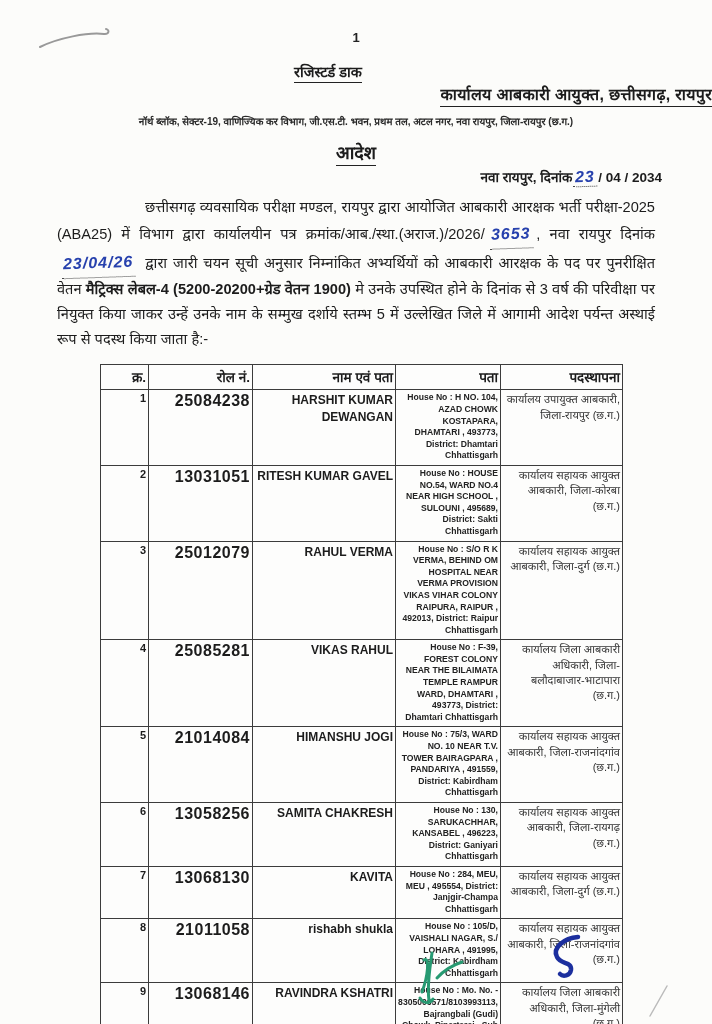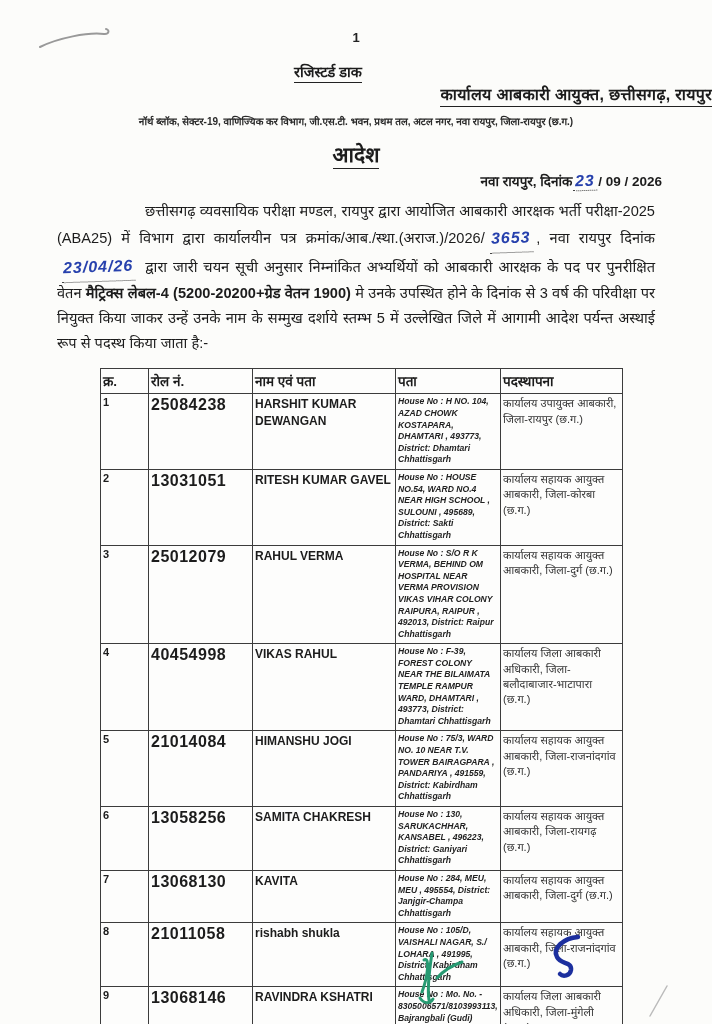--- a/index.html
+++ b/index.html
@@ -31,21 +31,21 @@
     text-align: right; margin-top: 2px;
     font-size: 16px; font-weight: bold; letter-spacing: 0.3px;
   }
   .office-title span { border-bottom: 1.6px solid #222; padding-bottom: 3px; }
   .office-address {
     text-align: center; margin-top: 9px;
     font-size: 10px; font-weight: bold; color: #2a2a2a;
   }
   .order-heading {
     text-align: center; margin-top: 12px;
-    font-size: 21px; font-weight: bold;
+    font-size: 18px; font-weight: bold;
   }
   .order-heading span { border-bottom: 1.6px solid #222; padding-bottom: 2px; }
   .dateline {
     text-align: right; margin: 4px 50px 0 0;
     font-size: 13.5px; font-weight: bold;
   }
   .hand {
     color: #2741ad;
     font-style: italic;
     font-weight: bold;
@@ -68,33 +68,33 @@
     border-collapse: collapse;
     margin: 12px 0 0 100px;
     width: 522px;
     table-layout: fixed;
     background: #fdfdfc;
     box-shadow: 0 3px 0 -1px rgba(110,110,110,0.45);
   }
   table.list th, table.list td {
     border: 1px solid #3c3c3c;
     vertical-align: top;
-    text-align: left;
+    text-align: right;
     padding: 2px 2px 3px 2px;
   }
   table.list th { font-size: 13.5px; font-weight: bold; padding: 3px 2px; }
   col.c-sn { width: 48px; }
   col.c-roll { width: 104px; }
   col.c-name { width: 143px; }
   col.c-addr { width: 105px; }
   col.c-post { width: 122px; }
   td.sn { font-size: 11px; font-weight: bold; padding-top: 4px; }
   td.roll { font-size: 16px; font-weight: bold; letter-spacing: 0.5px; padding-top: 4px; }
   td.name { font-size: 12px; font-weight: bold; padding-top: 4px; line-height: 1.35; }
-  td.addr { font-size: 8.6px; font-weight: bold; line-height: 1.35; color: #222; font-style: italic; }
+  td.addr { font-size: 8.6px; font-weight: bold; line-height: 1.35; color: #222; }
   td.post { font-size: 11px; line-height: 1.4; color: #333; padding-top: 3px; }
 </style>
 </head>
 <body>
 
 <div class="page">
 
   <div class="page-number">1</div>
 
   <div class="reg-post">
@@ -104,21 +104,21 @@
   <div class="office-title">
     <span>कार्यालय आबकारी आयुक्त, छत्तीसगढ़, रायपुर</span>
   </div>
 
   <div class="office-address">नॉर्थ ब्लॉक, सेक्टर-19, वाणिज्यिक कर विभाग, जी.एस.टी. भवन, प्रथम तल, अटल नगर, नवा रायपुर, जिला-रायपुर (छ.ग.)</div>
 
   <div class="order-heading">
     <span>आदेश</span>
   </div>
 
-  <div class="dateline"><span>नवा रायपुर, दिनांक</span><span class="hand dotted">23</span><span>/ 09 / 2026</span></div>
+  <div class="dateline"><span>नवा रायपुर, दिनांक</span><span class="hand dotted">23</span><span>/ 04 / 2034</span></div>
 
   <p class="body-para"><span>छत्तीसगढ़ व्यवसायिक परीक्षा मण्डल, रायपुर द्वारा आयोजित आबकारी आरक्षक भर्ती परीक्षा-2025 (ABA25) में विभाग द्वारा कार्यालयीन पत्र क्रमांक/आब./स्था.(अराज.)/2026/</span><span class="hand dotted">3653</span><span>, नवा रायपुर दिनांक</span> <span class="hand dotted">23/04/26</span> <span>द्वारा जारी चयन सूची अनुसार निम्नांकित अभ्यर्थियों को आबकारी आरक्षक के पद पर पुनरीक्षित वेतन</span> <b>मैट्रिक्स लेबल-4 (5200-20200+ग्रेड वेतन 1900)</b> <span>मे उनके उपस्थित होने के दिनांक से 3 वर्ष की परिवीक्षा पर नियुक्त किया जाकर उन्हें उनके नाम के सम्मुख दर्शाये स्तम्भ 5 में उल्लेखित जिले में आगामी आदेश पर्यन्त अस्थाई रूप से पदस्थ किया जाता है:-</span></p>
 
   <table class="list">
     <colgroup>
       <col class="c-sn">
         <col class="c-roll">
         <col class="c-name">
         <col class="c-addr">
         <col class="c-post">
@@ -149,21 +149,21 @@
       </tr>
       <tr>
         <td class="sn">3</td>
         <td class="roll">25012079</td>
         <td class="name">RAHUL VERMA</td>
         <td class="addr">House No : S/O R K VERMA, BEHIND OM HOSPITAL NEAR VERMA PROVISION VIKAS VIHAR COLONY RAIPURA, RAIPUR , 492013, District: Raipur Chhattisgarh</td>
         <td class="post">कार्यालय सहायक आयुक्त आबकारी, जिला-दुर्ग (छ.ग.)</td>
       </tr>
       <tr>
         <td class="sn">4</td>
-        <td class="roll">40454998</td>
+        <td class="roll">25085281</td>
         <td class="name">VIKAS RAHUL</td>
         <td class="addr">House No : F-39, FOREST COLONY NEAR THE BILAIMATA TEMPLE RAMPUR WARD, DHAMTARI , 493773, District: Dhamtari Chhattisgarh</td>
         <td class="post">कार्यालय जिला आबकारी अधिकारी, जिला-बलौदाबाजार-भाटापारा (छ.ग.)</td>
       </tr>
       <tr>
         <td class="sn">5</td>
         <td class="roll">21014084</td>
         <td class="name">HIMANSHU JOGI</td>
         <td class="addr">House No : 75/3, WARD NO. 10 NEAR T.V. TOWER BAIRAGPARA , PANDARIYA , 491559, District: Kabirdham Chhattisgarh</td>
         <td class="post">कार्यालय सहायक आयुक्त आबकारी, जिला-राजनांदगांव (छ.ग.)</td>

